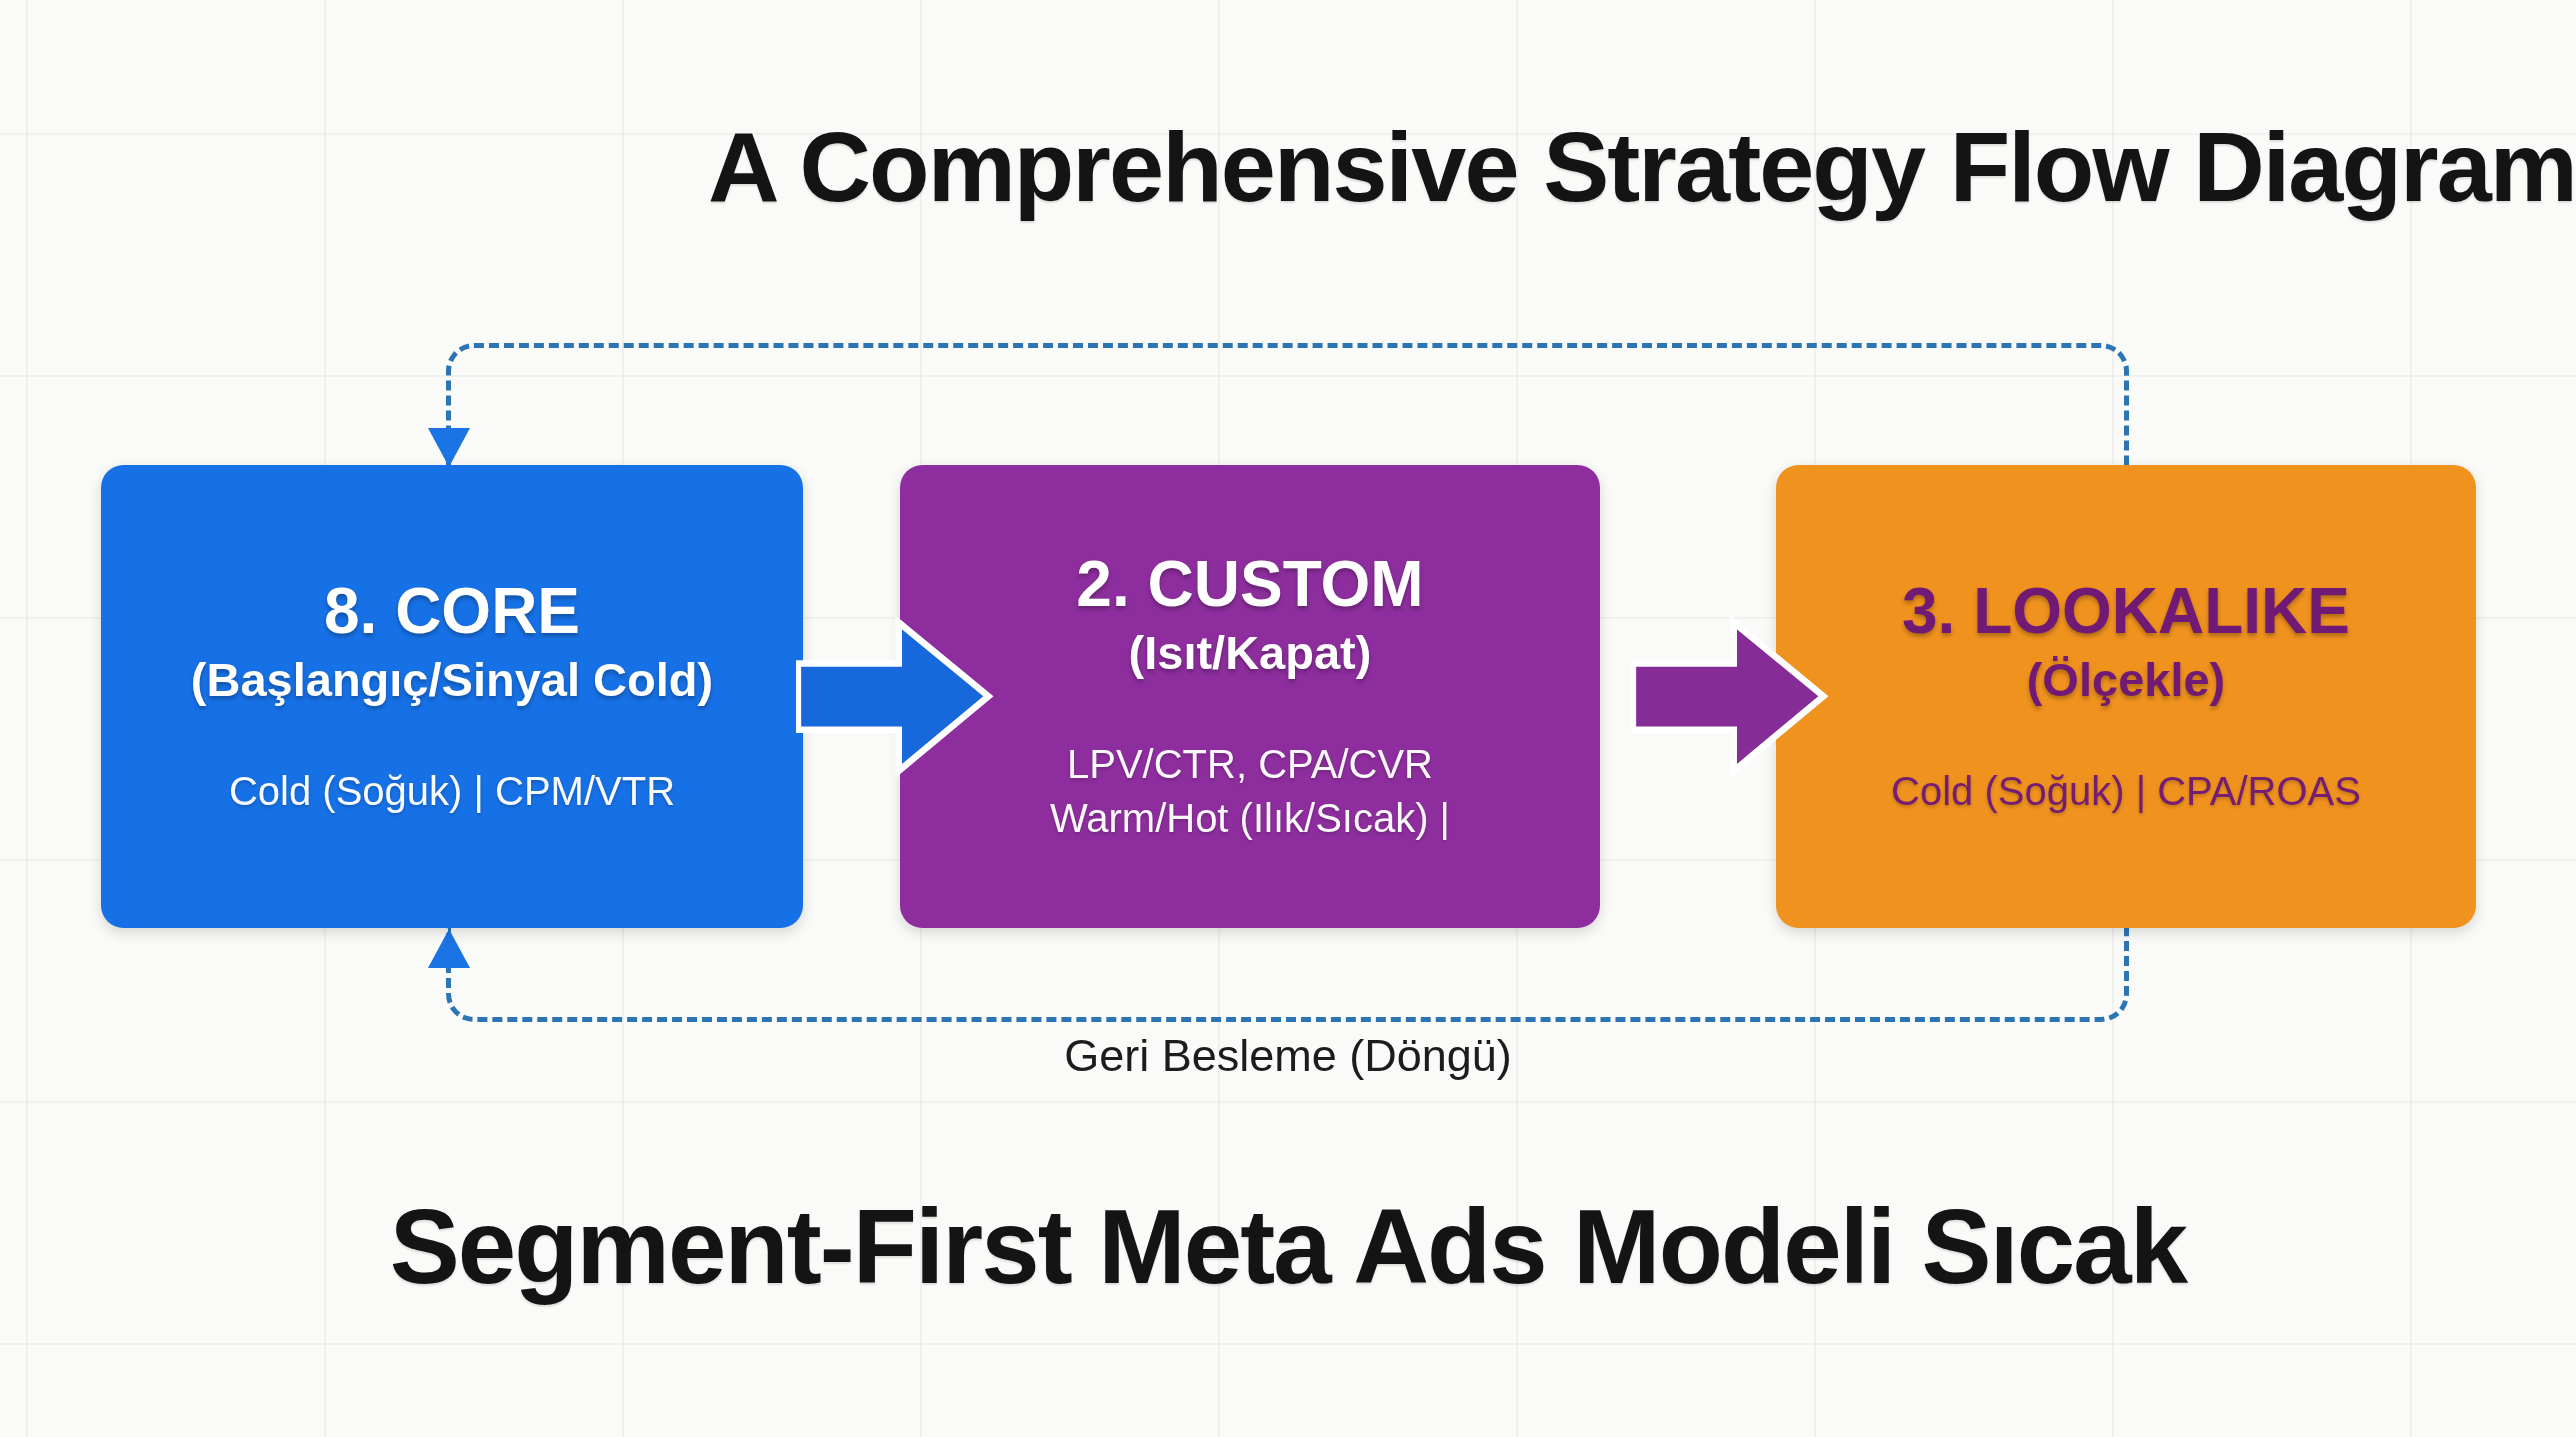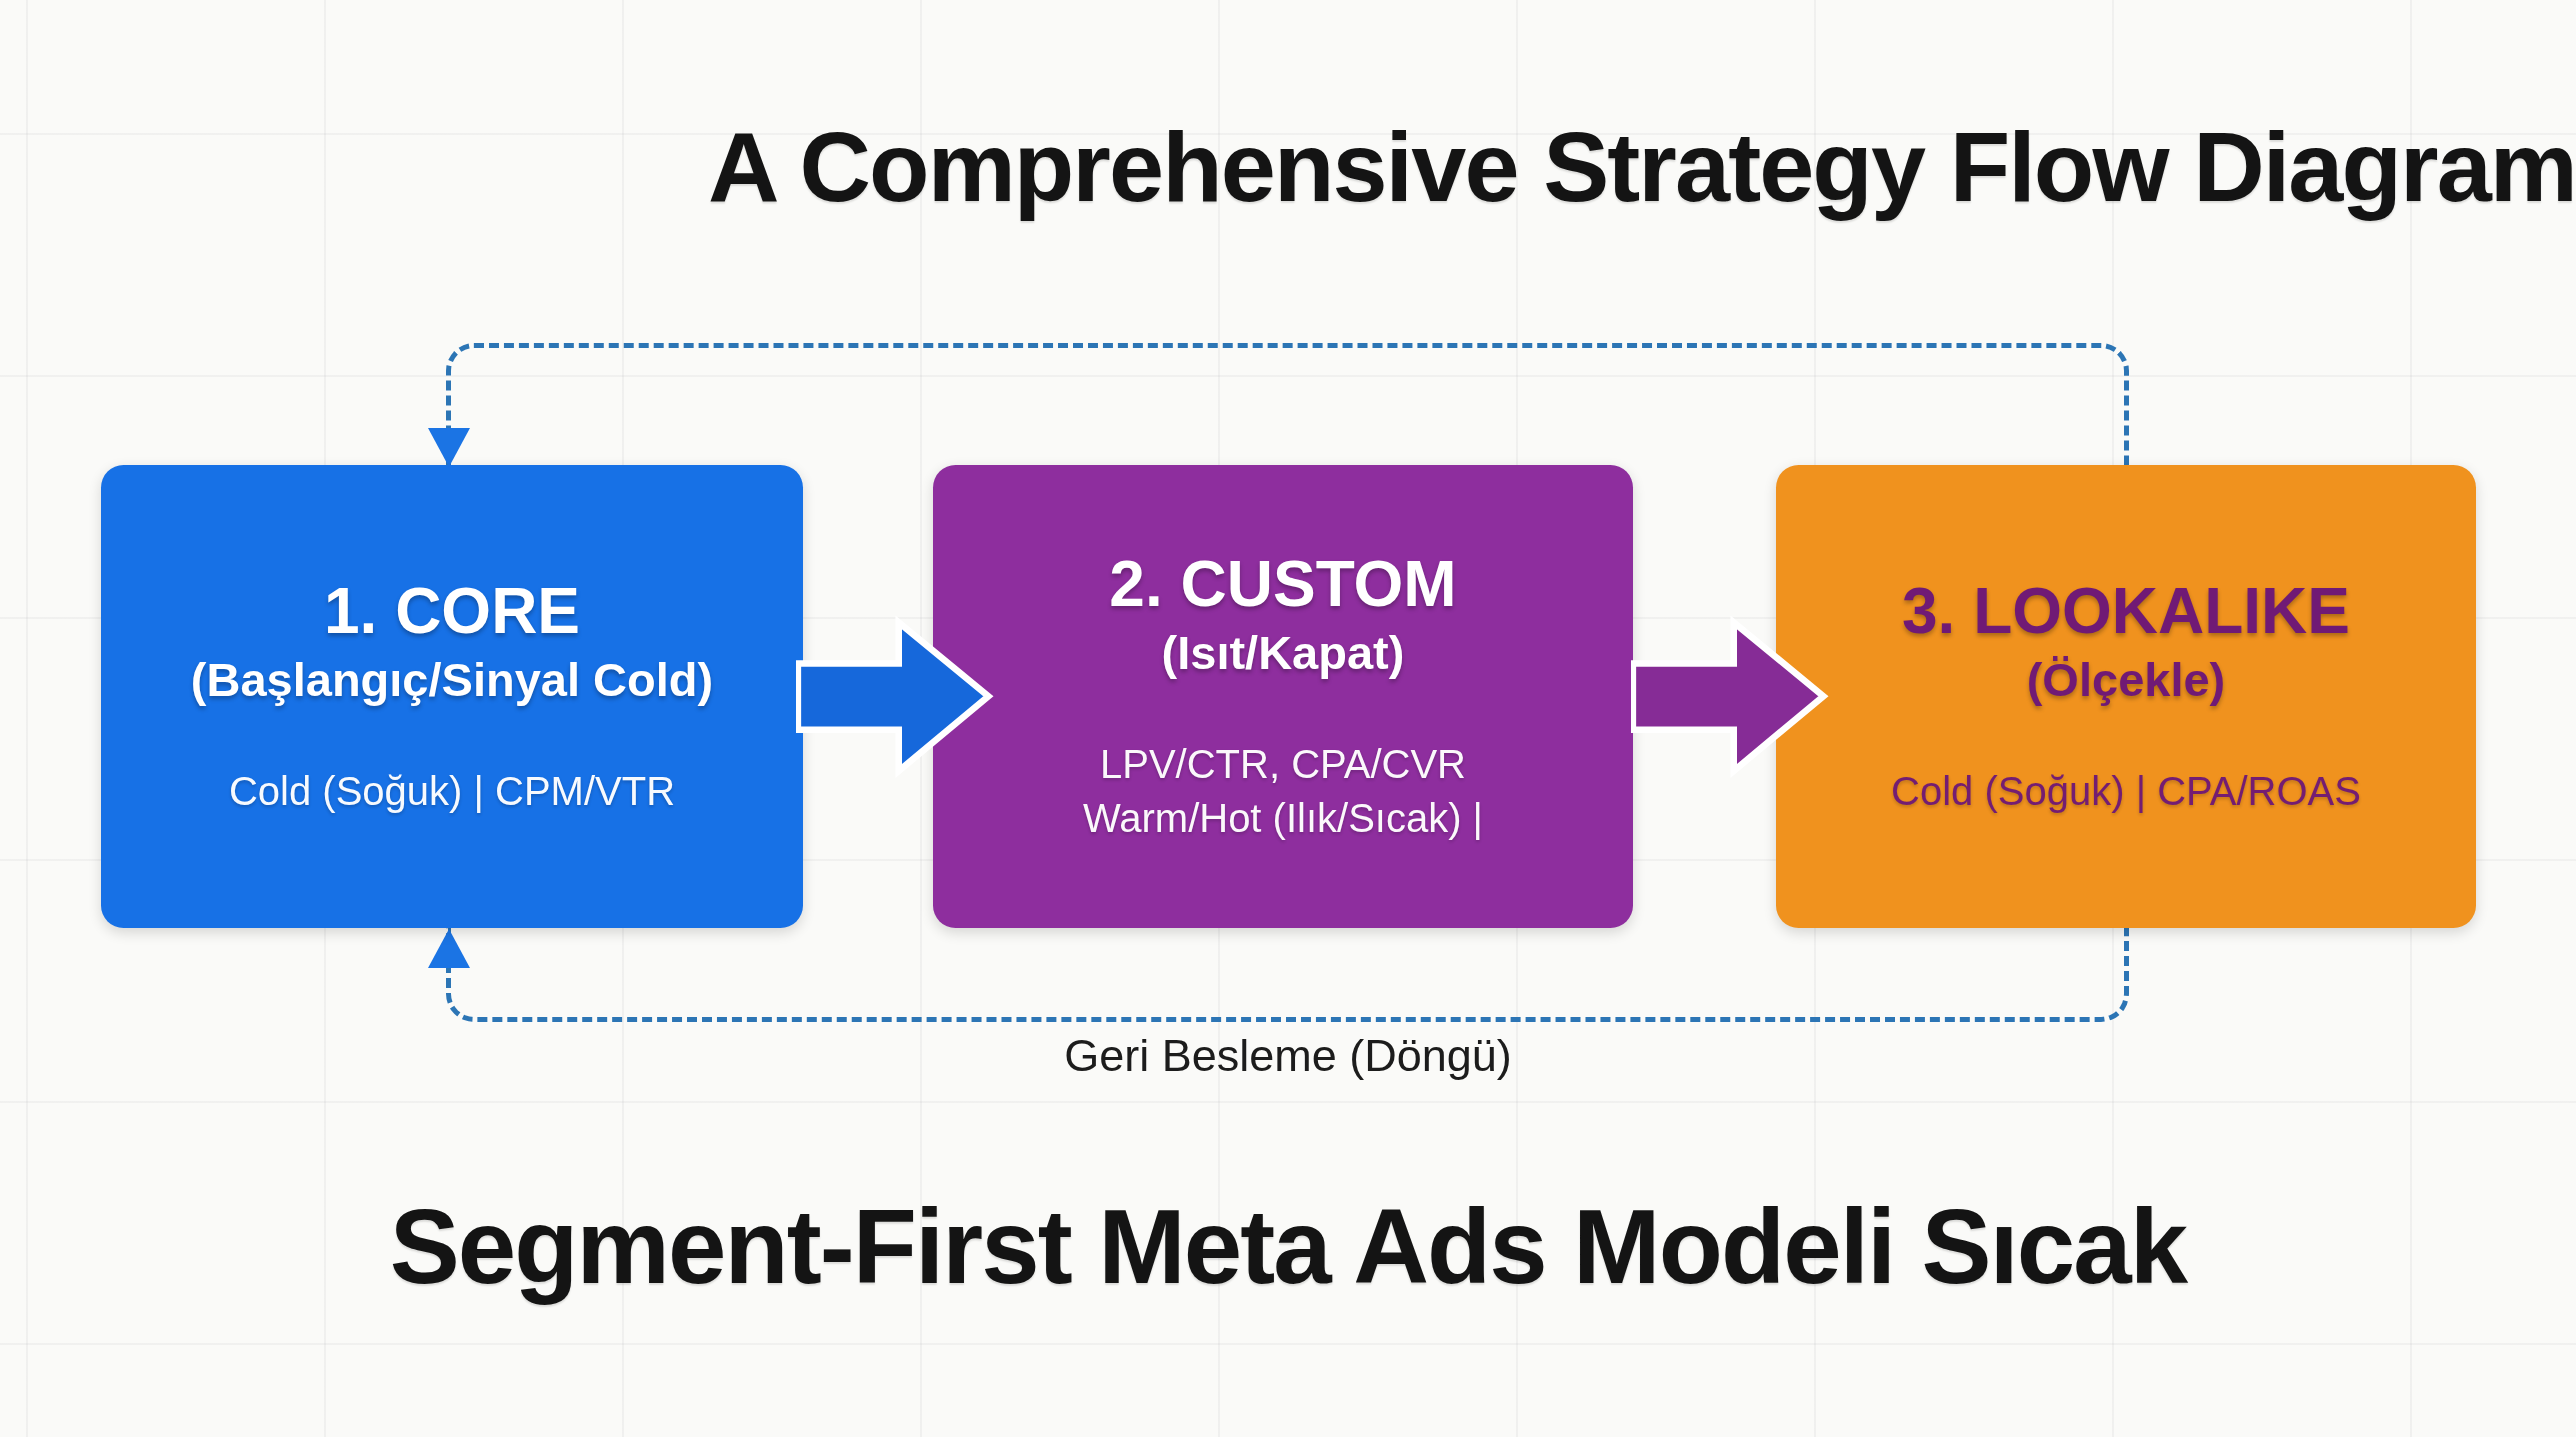--- a/index.html
+++ b/index.html
@@ -46,21 +46,21 @@
   }
   .stage-box{
     position:absolute;top:465px;height:463px;width:700px;
     border-radius:22.5px;box-sizing:border-box;
     display:flex;flex-direction:column;align-items:center;justify-content:center;
     text-align:center;color:#fff;z-index:3;
     box-shadow:0 4.7px 13px rgba(0,0,0,.14);
     padding:0 28px;
   }
   .box-core{left:101px;width:702px;}
-  .box-custom{left:933px;}
+  .box-custom{left:900px;}
   .box-lookalike{left:1776px;}
   .box-heading{font-size:64px;font-weight:700;line-height:1.15;text-shadow:0 2.8px 4.7px rgba(0,0,0,.28);}
   .box-subtitle{font-size:47px;font-weight:700;line-height:1.3;text-shadow:0 2.8px 4.7px rgba(0,0,0,.28);}
   .box-metrics{margin-top:54px;font-size:40px;font-weight:400;line-height:1.35;opacity:.97;text-shadow:0 1.9px 3.7px rgba(0,0,0,.22);}
   .box-metrics span{display:block;}
   .flow-arrow{position:absolute;top:614px;width:198px;height:170px;z-index:4;}
   .flow-arrow-1{left:796px;}
   .flow-arrow-2{left:1631px;}
   .loop-label{
     position:absolute;left:0;right:0;top:1030px;margin:0;
@@ -74,21 +74,21 @@
 
   <h1 class="title-top" style="color: rgb(20, 20, 20);">A Comprehensive Strategy Flow Diagram</h1>
 
   <div class="loop loop-top" style="border-color: rgb(44, 117, 181);"></div>
   <div class="loop loop-bottom" style="border-color: rgb(44, 117, 181);"></div>
 
   <div class="arrowhead arrowhead-down" style="border-top-color: rgb(27, 116, 228);"></div>
   <div class="arrowhead arrowhead-up" style="border-bottom-color: rgb(27, 116, 228);"></div>
 
   <section class="stage-box box-core" style="background-color: rgb(23, 113, 230); color: rgb(255, 255, 255);">
-    <div class="box-heading">1. CORE</div>
+    <div class="box-heading">8. CORE</div>
     <div class="box-subtitle">(Başlangıç/Sinyal Cold)</div>
     <div class="box-metrics">
       <span>Cold (Soğuk) | CPM/VTR</span>
       <span></span>
     </div>
   </section>
 
   <svg class="flow-arrow flow-arrow-1" viewBox="0 0 212 182" xmlns="http://www.w3.org/2000/svg">
     <polygon points="2,53 110,53 110,9 206,88 110,168 110,124 2,124" stroke-width="7" stroke-linejoin="miter" style="fill: rgb(22, 104, 219); stroke: rgb(255, 255, 255);"></polygon>
   </svg>

